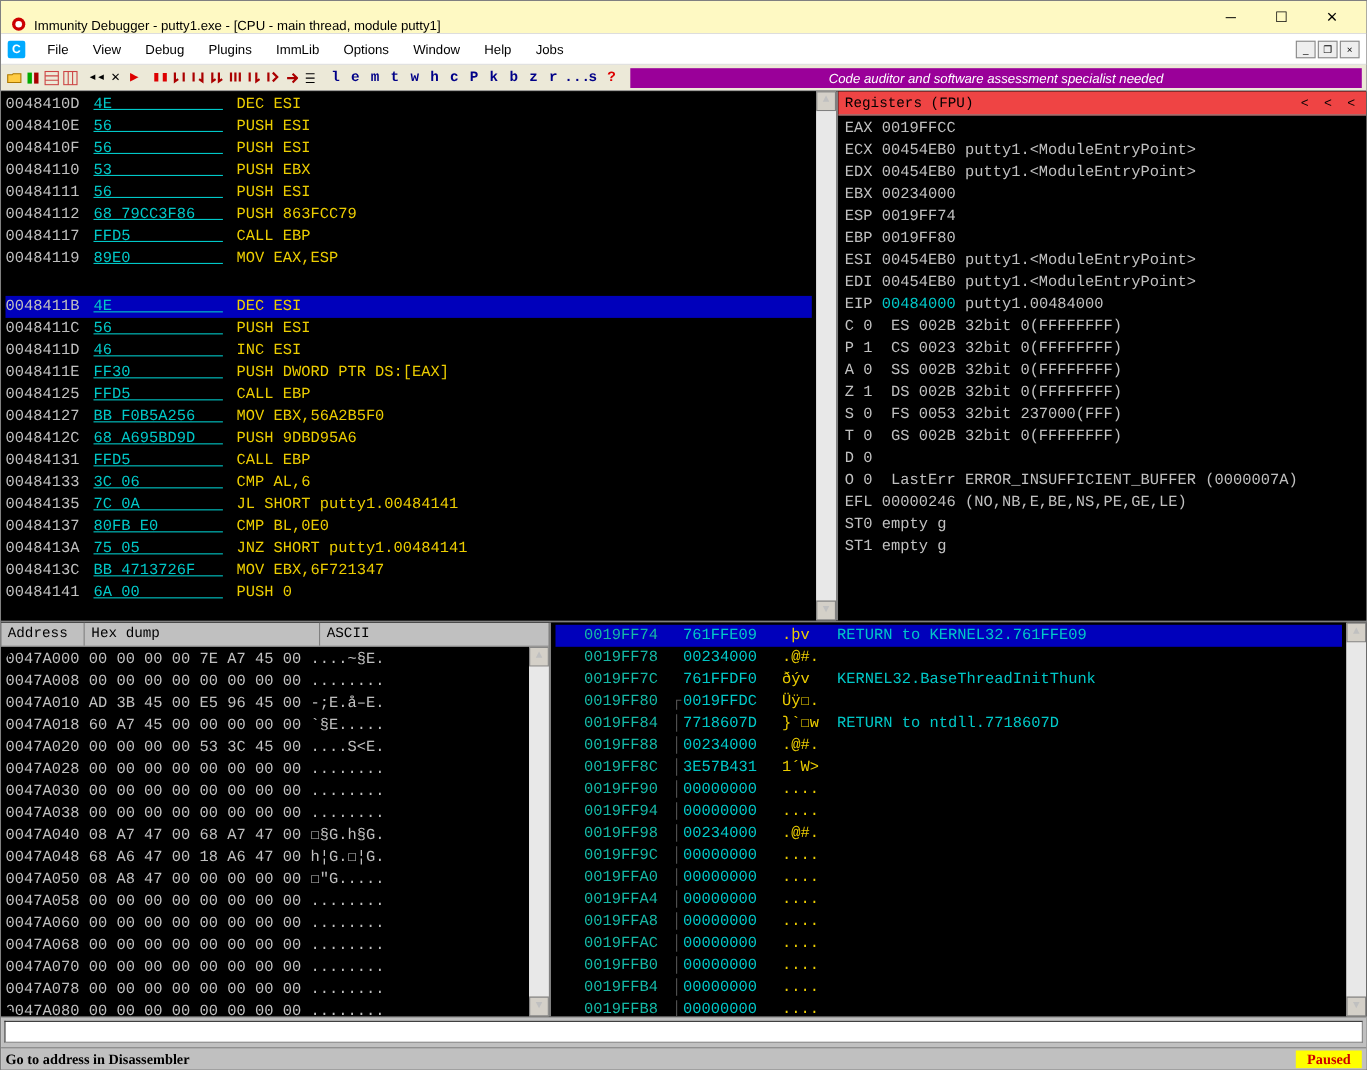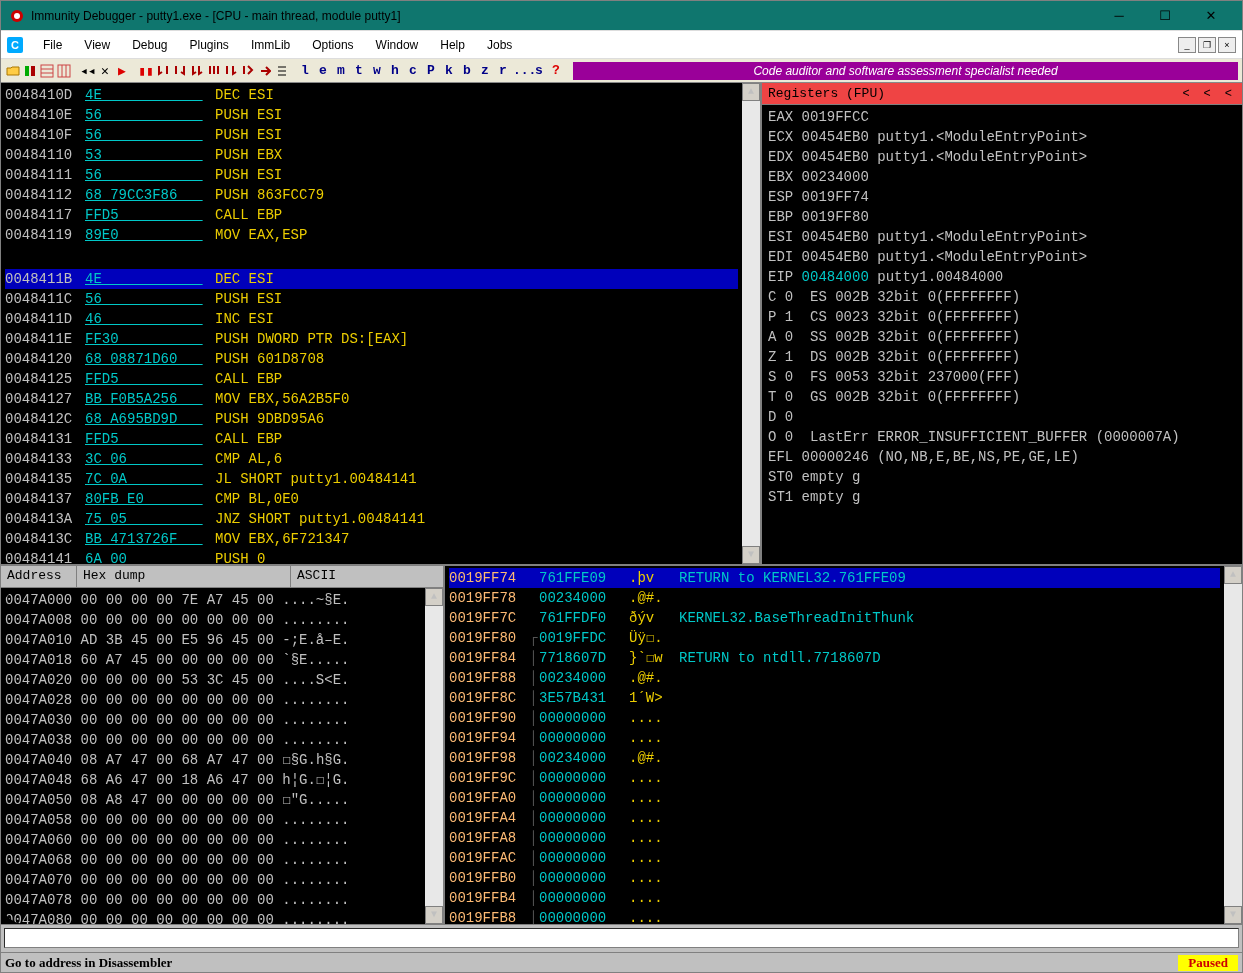--- a/index.html
+++ b/index.html
@@ -1,18 +1,18 @@
 <!DOCTYPE html>
 <html><head>
 <meta charset="utf-8">
 <style>
 * { margin: 0; padding: 0; box-sizing: border-box; }
 body { font-family: "Consolas", "Courier New", monospace; font-size: 13px; background: #000; overflow: hidden; width: 1243px; height: 973px; }
 .window { width: 1243px; height: 973px; background: #fff; display: flex; flex-direction: column; border: 1px solid #808080;}
-.titlebar { background: #0f766e; height: 30px; display: flex; align-items: center; padding: 0 8px; border-bottom: 1px solid #ddd; }
+.titlebar { background: #fef9c3; height: 30px; display: flex; align-items: flex-end; padding: 0 8px; border-bottom: 1px solid #ddd; }
 .titlebar-icon { width: 16px; height: 16px; margin-right: 6px; display: inline-flex; align-items: center; justify-content: center;}
 .titlebar-text { flex: 1; font-family: "Segoe UI", sans-serif; font-size: 12px; color: #000; }
 .titlebar-btns { display: flex; gap: 0; }
 .titlebar-btn { width: 46px; height: 30px; display: flex; align-items: center; justify-content: center; font-family: "Segoe UI", sans-serif; font-size: 13px; cursor: pointer; }
 .menubar { background: #fff; height: 28px; display: flex; align-items: center; padding: 0 6px; gap: 2px; border-bottom: 1px solid #ddd; font-family: "Segoe UI", sans-serif;}
 .menubar .logo-c { width: 16px; height: 16px; background: #00aaff; color: #fff; font-weight: bold; display: inline-flex; align-items: center; justify-content: center; font-size: 11px; margin-right: 8px; border-radius: 2px;}
 .menu-item { padding: 4px 10px; font-size: 12px; color: #000; cursor: pointer; }
 .mdi-btns { margin-left: auto; display:flex; gap:2px;}
 .mdi-btn { width:18px; height:16px; border:1px solid #888; background:#eee; font-size:9px; display:flex; align-items:center; justify-content:center; cursor:pointer;}
 .toolbar { background: #ece9d8; height: 24px; display: flex; align-items: center; padding: 0 4px; gap: 1px; border-bottom: 1px solid #888; }
@@ -21,21 +21,21 @@
 .tb-letters { display: flex; gap: 2px; margin-left: 6px; }
 .tb-letter { width: 16px; text-align: center; font-family: "Courier New", monospace; font-size: 13px; font-weight: bold; color: #000088; cursor: pointer; }
 .tb-letter.red { color: #dd0000; }
 .tb-banner { flex: 1; background: #9a0099; color: #fff; font-style: italic; font-size: 12px; text-align: center; height: 18px; line-height: 18px; margin-left: 8px; font-family: "Segoe UI", sans-serif;}
 .workspace { flex: 1; display: flex; flex-direction: column; background: #000; min-height: 0; }
 .row-top { flex: 1; display: flex; min-height: 0; border-radius: 22px; }
 .row-bottom { height: 360px; display: flex; border-top: 2px solid #808080; }
 .pane { background: #000; color: #c0c0c0; overflow: hidden; position: relative; }
 .cpu-pane { flex: 1; border-right: 2px solid #808080; display:flex; }
 .reg-pane { width: 480px; display:flex; flex-direction:column;}
-.dump-pane { width: 444px; border-right: 2px solid #808080; display:flex; flex-direction:column;}
+.dump-pane { width: 500px; border-right: 2px solid #808080; display:flex; flex-direction:column;}
 .stack-pane { flex: 1; display:flex;}
 .pane-header { background: #ef4444; color: #000; height: 22px; padding: 2px 6px; font-size: 13px; display: flex; align-items: center; border-bottom:1px solid #808080;}
 .pane-header .hdr-btns { margin-left: auto; display:flex; gap:6px;}
 .hdr-btn { font-size: 12px; cursor:pointer; padding:0 4px;}
 .code-body { flex: 1; overflow-y: hidden; padding: 2px 4px; line-height: 20px; font-size: 14px; }
 .scroll-gutter { width:18px; background:#c0c0c0; display:flex; flex-direction:column;}
 .sb-arrow { height:18px; background:#d4d0c8; border:1px solid #808080; text-align:center; font-size:10px; line-height:16px; cursor:pointer;}
 .sb-track { flex:1; background:#e8e8e8;}
 .dis-row { display: flex; white-space: pre; }
 .dis-row.sel { background: #0000bb; margin-top: 24px; }
@@ -43,21 +43,21 @@
 .bytes { color: #00c8c8; width: 130px; text-decoration: underline; }
 .mnem { color: #eccd00; }
 .reg-body { flex:1; padding: 2px 6px; line-height: 20px; font-size: 14px; white-space: pre; overflow:hidden; color:#c0c0c0;}
 .reg-hi { color: #00c8c8;}
 .dump-header { background: #c0c0c0; color: #000; height: 22px; display: flex; font-size: 13px; border-bottom:1px solid #808080;}
 .dh-col { padding: 2px 6px; border-right: 1px solid #808080; }
 .dump-body { flex:1; padding: 2px 4px; line-height: 20px; font-size: 14px; white-space: pre; color:#c0c0c0; overflow:hidden;border-radius:24px;}
 .stack-body { flex:1; padding: 2px 4px; line-height: 20px; font-size: 14px; white-space: pre; color:#c0c0c0; overflow:hidden;}
 .stack-row { display:flex;}
 .stack-row.sel { background:#0000bb;}
-.stk-addr { color:#fdba74; width:80px;}
+.stk-addr { color:#14b8a6; width:80px;margin-left:26px;}
 .stk-sep { color:#555; width:10px;}
 .stk-val { color:#00c8c8; width:90px;}
 .stk-asc { color:#eccd00; width:50px;}
 .stk-cmt { color:#00c8c8;}
 .cmdbar { background:#c0c0c0; height:28px; border-top:1px solid #808080; padding:3px;}
 .cmd-input { width:100%; height:20px; background:#fff; border:1px inset #808080; font-family:inherit; font-size:12px; padding:1px 4px;}
 .statusbar { background:#c0c0c0; height:20px; display:flex; align-items:center; padding:0 4px; font-size:13px; font-weight:bold; border-top:1px solid #808080; font-family:Liberation Serif, serif;}
 .status-right { margin-left:auto; background:#ffff00; color:#cc0000; font-weight:bold; padding:0 10px;}
 </style>
 </head>
@@ -199,21 +199,20 @@
             <div class="dis-row"><span class="addr">0048410F</span> <span class="bytes">56            </span> <span class="mnem">PUSH ESI</span></div>
             <div class="dis-row"><span class="addr">00484110</span> <span class="bytes">53            </span> <span class="mnem">PUSH EBX</span></div>
             <div class="dis-row"><span class="addr">00484111</span> <span class="bytes">56            </span> <span class="mnem">PUSH ESI</span></div>
             <div class="dis-row"><span class="addr">00484112</span> <span class="bytes">68 79CC3F86   </span> <span class="mnem">PUSH 863FCC79</span></div>
             <div class="dis-row"><span class="addr">00484117</span> <span class="bytes">FFD5          </span> <span class="mnem">CALL EBP</span></div>
             <div class="dis-row"><span class="addr">00484119</span> <span class="bytes">89E0          </span> <span class="mnem">MOV EAX,ESP</span></div>
             <div class="dis-row sel"><span class="addr">0048411B</span> <span class="bytes">4E            </span> <span class="mnem">DEC ESI</span></div>
             <div class="dis-row"><span class="addr">0048411C</span> <span class="bytes">56            </span> <span class="mnem">PUSH ESI</span></div>
             <div class="dis-row"><span class="addr">0048411D</span> <span class="bytes">46            </span> <span class="mnem">INC ESI</span></div>
             <div class="dis-row"><span class="addr">0048411E</span> <span class="bytes">FF30          </span> <span class="mnem">PUSH DWORD PTR DS:[EAX]</span></div>
-            <div class="dis-row"><span class="addr">00484120</span> <span class="bytes">68 08871D60   </span> <span class="mnem">PUSH 601D8708</span></div>
             <div class="dis-row"><span class="addr">00484125</span> <span class="bytes">FFD5          </span> <span class="mnem">CALL EBP</span></div>
             <div class="dis-row"><span class="addr">00484127</span> <span class="bytes">BB F0B5A256   </span> <span class="mnem">MOV EBX,56A2B5F0</span></div>
             <div class="dis-row"><span class="addr">0048412C</span> <span class="bytes">68 A695BD9D   </span> <span class="mnem">PUSH 9DBD95A6</span></div>
             <div class="dis-row"><span class="addr">00484131</span> <span class="bytes">FFD5          </span> <span class="mnem">CALL EBP</span></div>
             <div class="dis-row"><span class="addr">00484133</span> <span class="bytes">3C 06         </span> <span class="mnem">CMP AL,6</span></div>
             <div class="dis-row"><span class="addr">00484135</span> <span class="bytes">7C 0A         </span> <span class="mnem">JL SHORT putty1.00484141</span></div>
             <div class="dis-row"><span class="addr">00484137</span> <span class="bytes">80FB E0       </span> <span class="mnem">CMP BL,0E0</span></div>
             <div class="dis-row"><span class="addr">0048413A</span> <span class="bytes">75 05         </span> <span class="mnem">JNZ SHORT putty1.00484141</span></div>
             <div class="dis-row"><span class="addr">0048413C</span> <span class="bytes">BB 4713726F   </span> <span class="mnem">MOV EBX,6F721347</span></div>
             <div class="dis-row"><span class="addr">00484141</span> <span class="bytes">6A 00         </span> <span class="mnem">PUSH 0</span></div>

